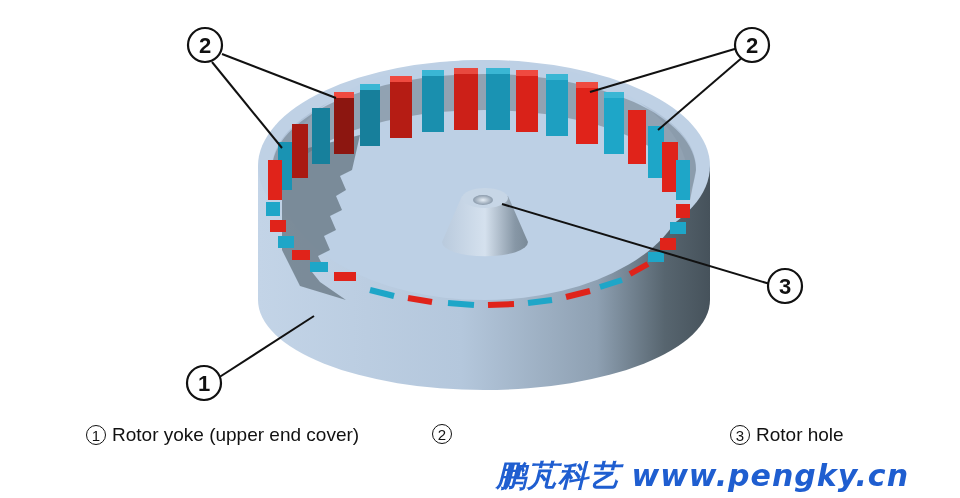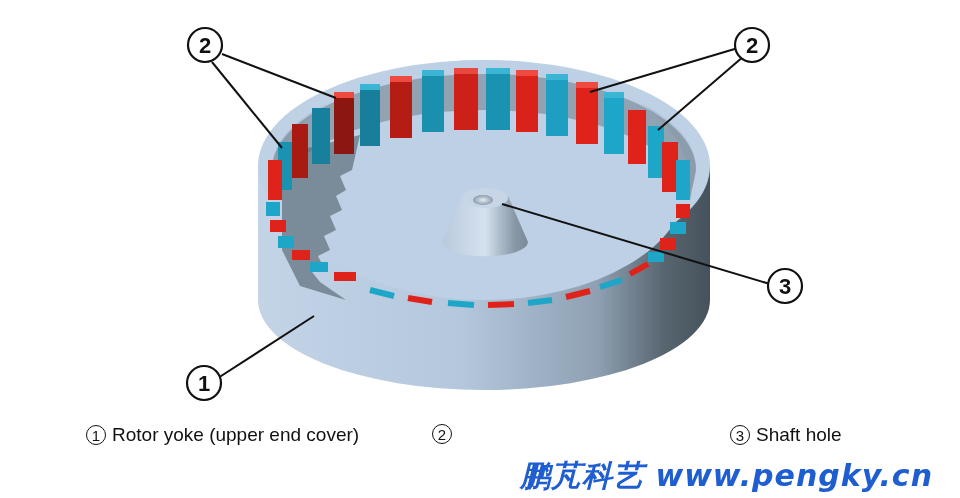--- a/index.html
+++ b/index.html
@@ -1,21 +1,21 @@
 <!DOCTYPE html>
 <html><head>
   <meta charset="utf-8">
   <style>
     html, body { margin: 0; padding: 0; background: #ffffff; }
     body { width: 960px; height: 498px; position: relative; overflow: hidden; font-family: "Liberation Sans", sans-serif; }
     #figure { position: absolute; left: 0; top: 0; width: 960px; height: 498px; }
     .legend { position: absolute; top: 424px; left: 86px; font-size: 19px; color: #111; white-space: nowrap; }
     .legend-item { position: absolute; top: 0; display: flex; align-items: center; }
     .num-circle { display: inline-flex; width: 20px; height: 20px; border: 1.6px solid #111; border-radius: 50%; align-items: center; justify-content: center; font-size: 15px; margin-right: 6px; box-sizing: border-box; }
-    .watermark { position: absolute; top: 456px; left: 496px; font-size: 30px; color: #1f5ed0; font-style: italic; font-weight: bold; letter-spacing: 1px; white-space: nowrap; font-family: "DejaVu Sans", sans-serif; margin-left: 24px; }
+    .watermark { position: absolute; top: 456px; left: 496px; font-size: 30px; color: #1f5ed0; font-style: italic; font-weight: bold; letter-spacing: 1px; white-space: nowrap; font-family: "DejaVu Sans", sans-serif; }
     .callout-text { font-family: "Liberation Sans", sans-serif; font-weight: bold; font-size: 22px; fill: #111; }
   </style>
 </head>
 <body>
 
 <svg id="figure" viewBox="0 0 960 498" xmlns="http://www.w3.org/2000/svg">
   <defs>
     <linearGradient id="sideGrad" x1="0" y1="0" x2="1" y2="0">
       <stop offset="0" stop-color="#c3d4e7"></stop>
       <stop offset="0.45" stop-color="#b4c7dc"></stop>
@@ -139,17 +139,17 @@
 <div class="legend">
   <div class="legend-item" style="left:0px;">
     <span class="num-circle">1</span>
     <span>Rotor yoke (upper end cover)</span>
   </div>
   <div class="legend-item" style="left:346px;">
     <span class="num-circle">2</span>
   </div>
   <div class="legend-item" style="left:644px;">
     <span class="num-circle">3</span>
-    <span>Shaft hole</span>
+    <span>Rotor hole</span>
   </div>
 </div>
 
 <div class="watermark">鹏芃科艺 www.pengky.cn</div>
 
 </body></html>

